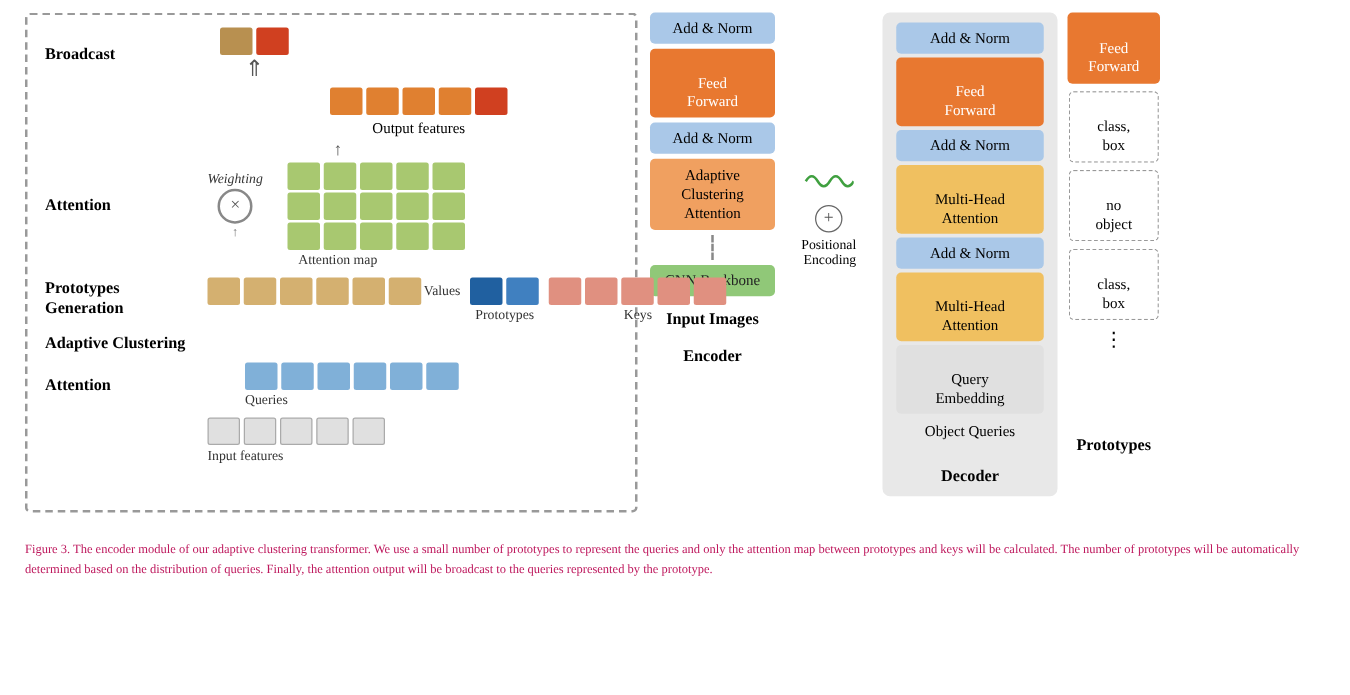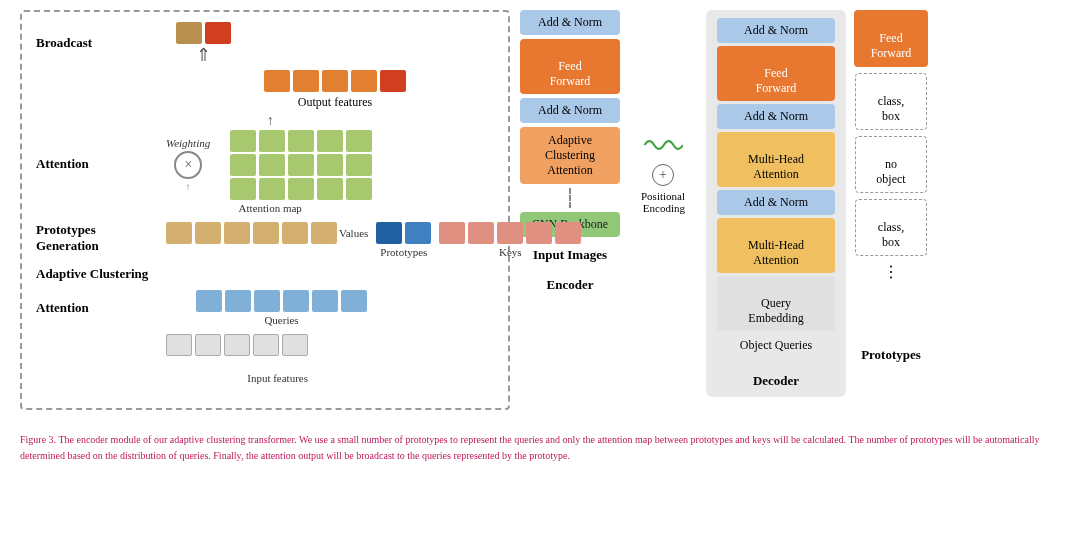--- a/index.html
+++ b/index.html
@@ -260,35 +260,35 @@
         <div class="sub-label">Keys</div>
       </div>
     </div>
 
     <div style="display:flex; align-items:center; margin-bottom:8px;">
       <div class="lp-label">Adaptive Clustering</div>
     </div>
 
     <div style="display:flex; align-items:center; margin-bottom:8px;">
       <div class="lp-label">Attention</div>
-      <div style="display:flex; flex-direction:column; align-items:center; gap:2px; margin-left:30px;">
+      <div style="display:flex; flex-direction:column; align-items:flex-start; gap:2px; margin-left:30px;">
         <div class="grid-row">
           <div class="cell blue-light"></div>
             <div class="cell blue-light"></div>
             <div class="cell blue-light"></div>
             <div class="cell blue-light"></div>
             <div class="cell blue-light"></div>
             <div class="cell blue-light"></div>
         </div>
         <div class="sub-label">Queries</div>
       </div>
     </div>
 
     <div style="display:flex; align-items:center; margin-left:130px;">
-      <div style="display:flex; flex-direction:column; align-items:flex-end; gap:16px;">
+      <div style="display:flex; flex-direction:column; align-items:flex-start; gap:3px;">
         <div class="grid-row">
           <div class="cell gray-outline"></div>
             <div class="cell gray-outline"></div>
             <div class="cell gray-outline"></div>
             <div class="cell gray-outline"></div>
             <div class="cell gray-outline"></div>
         </div>
         <div class="sub-label">Input features</div>
       </div>
     </div>

